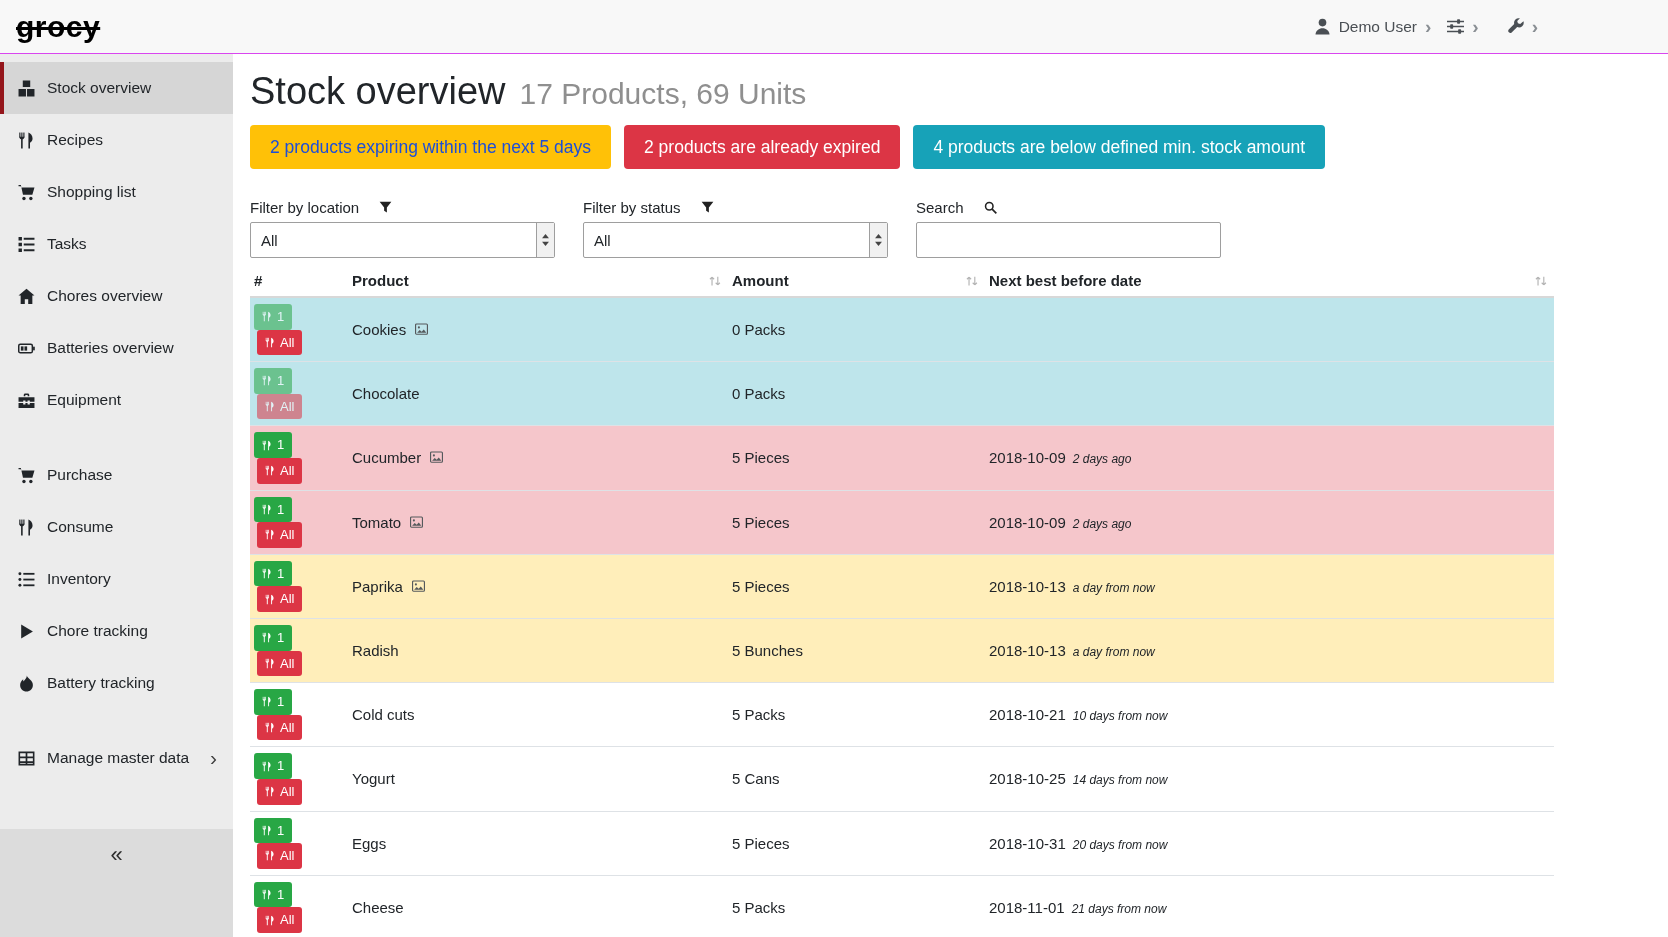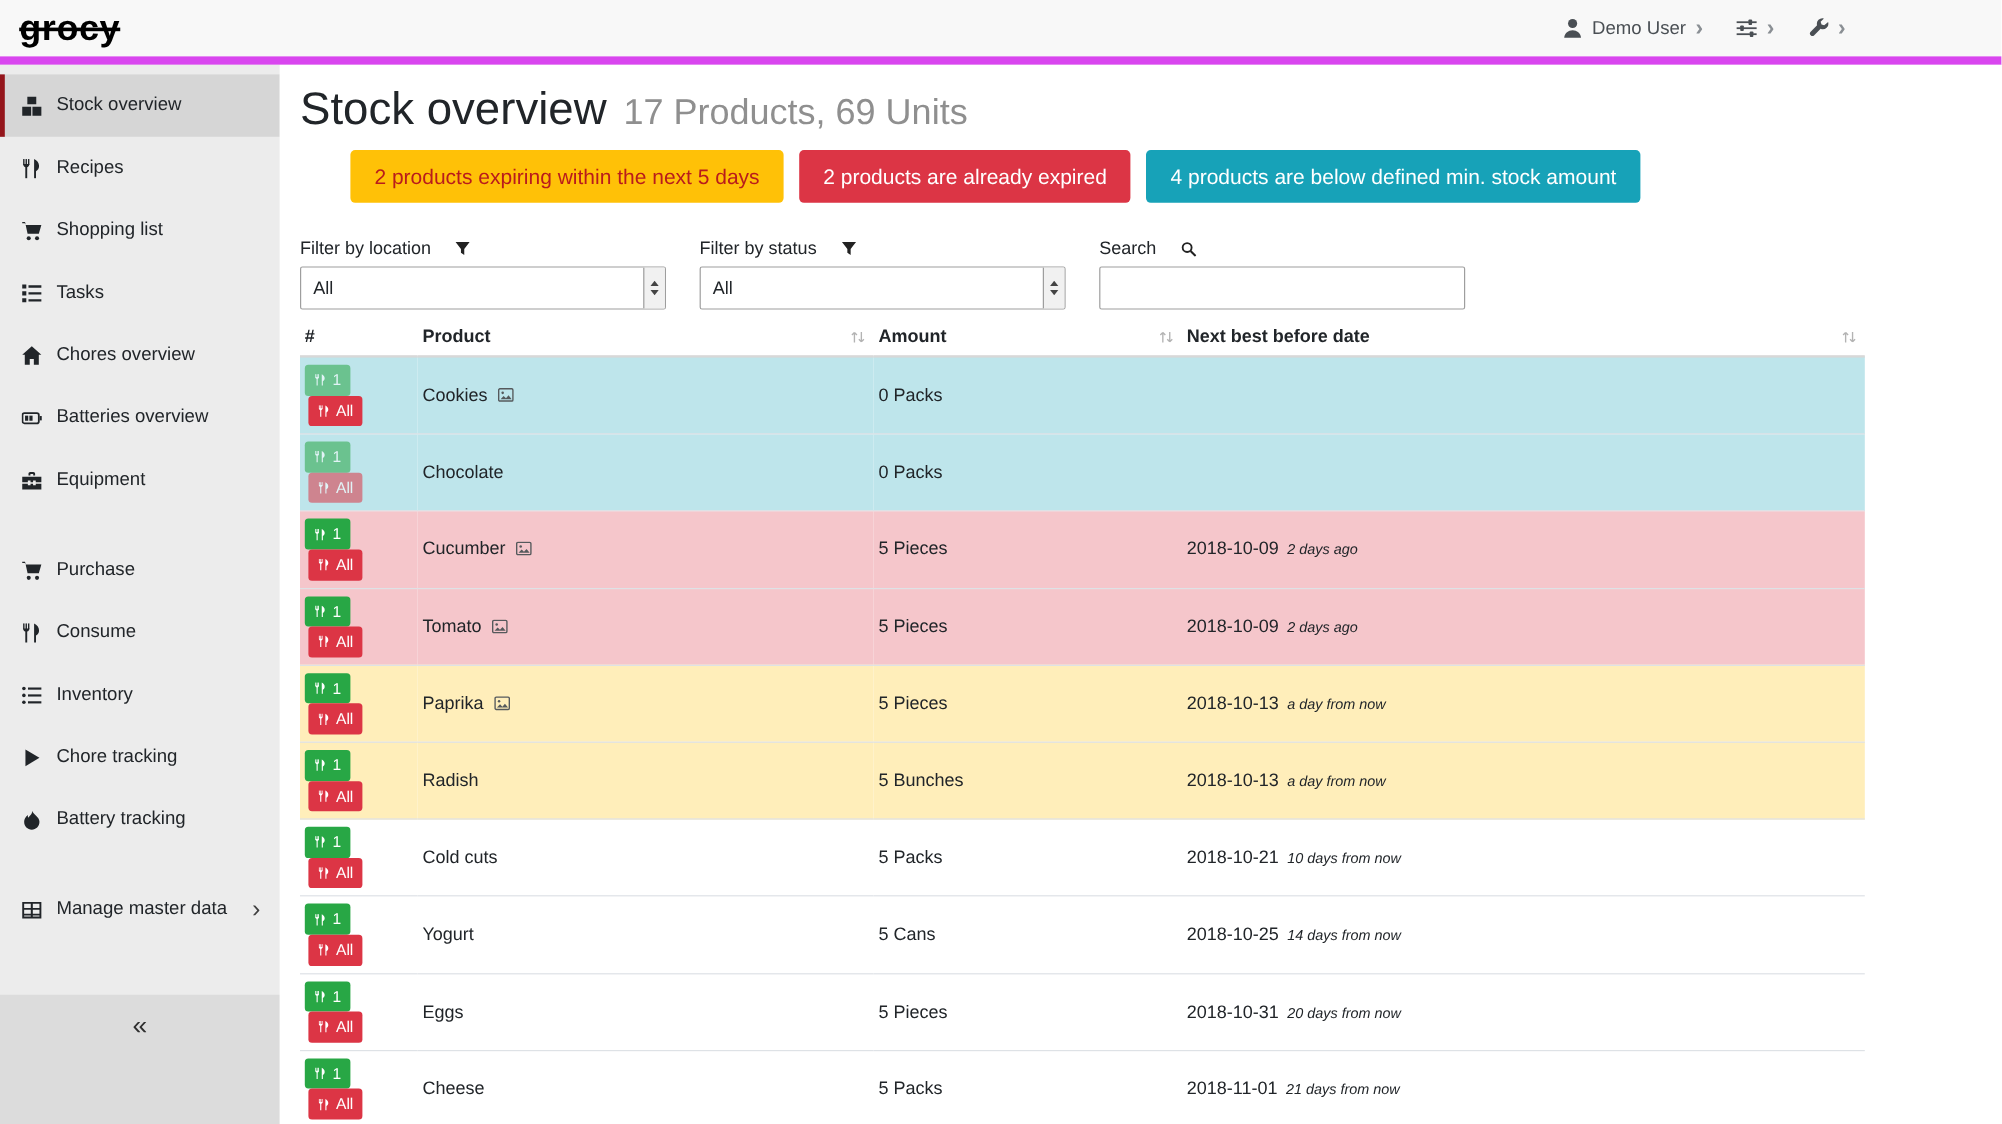--- a/index.html
+++ b/index.html
@@ -3,25 +3,25 @@
 <meta charset="utf-8">
 <style>
   * { box-sizing: border-box; margin: 0; padding: 0; }
   html, body { width: 1668px; height: 937px; }
   body { font-family: "Liberation Sans", "DejaVu Sans", sans-serif; color: #212529; background: #fff; overflow: hidden; }
 
   .app { display: grid; height: 100%; grid-template-rows: 54px 1fr; grid-template-columns: 233px 1fr;
          grid-template-areas: "top top" "side main"; }
 
   
-  .topbar { grid-area: top; background: #f8f8f8; border-bottom: 7px solid #d946ef;
+  .topbar { grid-area: top; background: #f8f8f8; border-bottom: 1px solid #d946ef;
             display: flex; align-items: center; justify-content: space-between; padding: 0 130px 0 16px; }
   .logo { font-size: 30px; font-weight: bold; letter-spacing: .5px; color: #000;
           text-decoration: line-through; cursor: pointer; }
-  .topbar-right { display: flex; align-items: center; gap: 28px; }
+  .topbar-right { display: flex; align-items: center; gap: 16px; }
   .topbar-item { display: flex; align-items: center; gap: 8px; color: #4a4f54; font-size: 15.5px; cursor: pointer; }
   .chev { color: #8a8f94; font-size: 19px; line-height: 1; font-weight: bold; }
   .icon-16 { display: inline-flex; }
   .icon-16 svg { width: 17px; height: 17px; display: block; }
 
   
   .sidebar { grid-area: side; background: #ececec; position: relative; padding-top: 8px; overflow: hidden; }
   .side-item { height: 52px; display: flex; align-items: center; gap: 11px; padding: 0 8px 0 16px;
                font-size: 15.5px; color: #212529; cursor: pointer; }
   .side-item.active { background: #d6d6d6; border-left: 4px solid var(--accent, #94151b); padding-left: 12px; }
@@ -35,21 +35,21 @@
 
   
   .main { grid-area: main; background: #fff; padding: 16px 114px 0 17px; overflow: hidden; }
   .page-title-row { display: flex; align-items: baseline; gap: 14px; }
   .page-title { font-size: 38px; font-weight: 500; color: #212529; }
   .page-subtitle { font-size: 30px; font-weight: 400; color: #8f8f8f; }
 
   .alerts { display: flex; gap: 13px; margin-top: 12px; }
   .alert { height: 44px; display: inline-flex; align-items: center; padding: 0 20px; border-radius: 4px;
            font-size: 17.5px; cursor: pointer; white-space: nowrap; }
-  .alert-warning { background: var(--warning, #ffc107); color: #b91c1c; margin-left: 42px; }
+  .alert-warning { background: var(--warning, #ffc107); color: #1d4ed8; }
   .alert-danger  { background: var(--danger, #dc3545);  color: #fff; }
   .alert-info    { background: var(--info, #17a2b8);    color: #fff; }
 
   .filters { display: flex; gap: 28px; margin-top: 30px; }
   .filter-label { font-size: 15px; display: flex; align-items: center; gap: 20px; color: #212529; }
   .filter-label svg { width: 13px; height: 13px; display: block; color: #222; }
   .control { margin-top: 6px; width: 305px; height: 36px; border: 1px solid #9e9e9e; border-radius: 2px;
              background: #fff; display: flex; align-items: center; font-size: 15px; }
   .select { cursor: pointer; justify-content: space-between; }
   .select-value { padding: 0 10px; }

